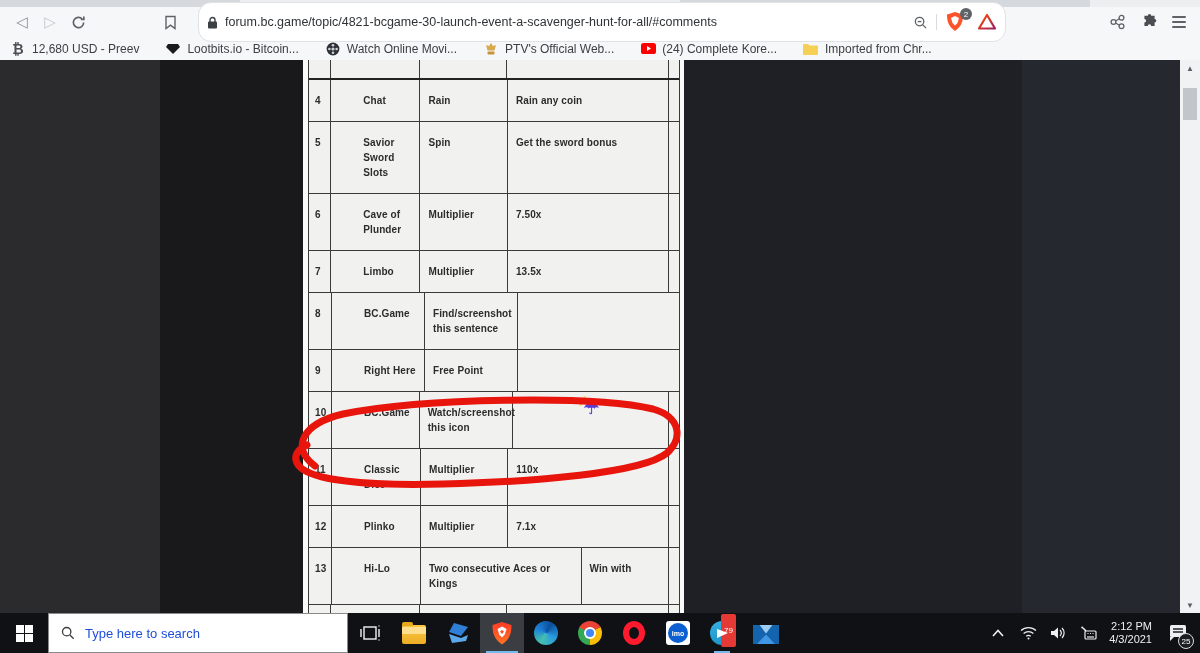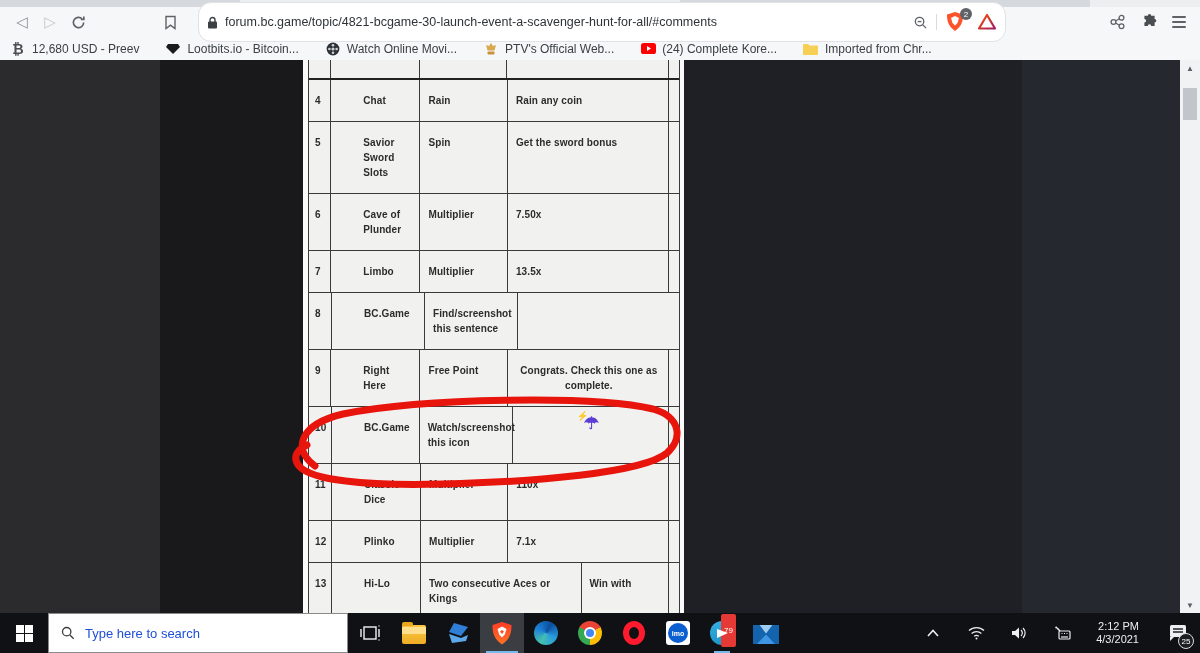--- a/index.html
+++ b/index.html
@@ -81,21 +81,21 @@
   #opera-icon { width:22px; height:24px; border-radius:50%; border:6px solid #ff1b2d; }
   #imo-icon { width:24px; height:24px; background:#fff; border-radius:3px; display:flex; align-items:center; justify-content:center; }
   #imo-icon i { width:20px; height:20px; border-radius:50%; background:#0c5fd0; color:#fff; font-style:normal; font-weight:bold; font-size:7px; display:flex; align-items:center; justify-content:center; }
   #telegram-icon { width:24px; height:24px; border-radius:50%; background:linear-gradient(#37aee2,#1e96c8); position:relative; }
   #telegram-icon::after { content:""; position:absolute; left:7px; top:8px; border-left:11px solid #fff; border-top:4px solid transparent; border-bottom:5px solid transparent; }
   #tg-badge { position:absolute; right:-2px; bottom:-2px; background:#e53935; color:#fff; font-size:8px; padding:12px 3px; border-radius:2px; }
   #mail-icon { position:relative; width:26px; height:19px; background:#1464ad; overflow:hidden; margin-top:2px; }
   #mail-icon::before { content:""; position:absolute; top:-11px; left:-2px; width:30px; height:20px; background:#9fcdf2; transform:rotate(0deg); clip-path:polygon(0 0,100% 0,50% 100%); }
   #mail-icon::after { content:""; position:absolute; bottom:-9px; left:-4px; width:34px; height:18px; background:#3f96e4; clip-path:polygon(50% 0,100% 100%,0 100%); }
 
-  #tray { margin-left:auto; display:flex; align-items:center; gap:25px; padding-right:10px; color:#eceff1; }
+  #tray { margin-left:auto; display:flex; align-items:center; gap:12px; padding-right:10px; color:#eceff1; }
   .tray-ic { width:18px; height:18px; display:flex; align-items:center; justify-content:center; }
   #clock { text-align:right; font-size:11px; line-height:13px; }
   #notif-wrap { position:relative; width:26px; height:26px; display:flex; align-items:center; justify-content:center; }
   #notif-badge { position:absolute; right:-4px; bottom:-3px; width:16px; height:16px; border-radius:50%; background:#1c1d20; border:1px solid #d9dcde; color:#fff; font-size:8px; display:flex; align-items:center; justify-content:center; }
 
   svg { display:block; }
 </style>
 </head>
 <body>
 
@@ -281,21 +281,20 @@
         <div class="trow">
           <div class="tcell c-num">8</div>
           <div class="tcell c-name">BC.Game</div>
           <div class="tcell c-act">Find/screenshot this sentence</div>
           <div class="tcell c-extra"></div>
         </div>
         <div class="trow">
           <div class="tcell c-num">9</div>
           <div class="tcell c-name">Right Here</div>
           <div class="tcell c-act">Free Point</div>
-          <div class="tcell c-desc desc-center">Congrats. Check this one as complete.</div>
           <div class="tcell c-extra"></div>
         </div>
         <div class="trow">
           <div class="tcell c-num">10</div>
           <div class="tcell c-name">BC.Game</div>
           <div class="tcell c-act">Watch/screenshot this icon</div>
           <div class="tcell c-desc">
             <span class="umb-wrap"><span class="bolt">⚡</span><span class="umb">☂</span></span>
           </div>
           <div class="tcell c-extra"></div>

